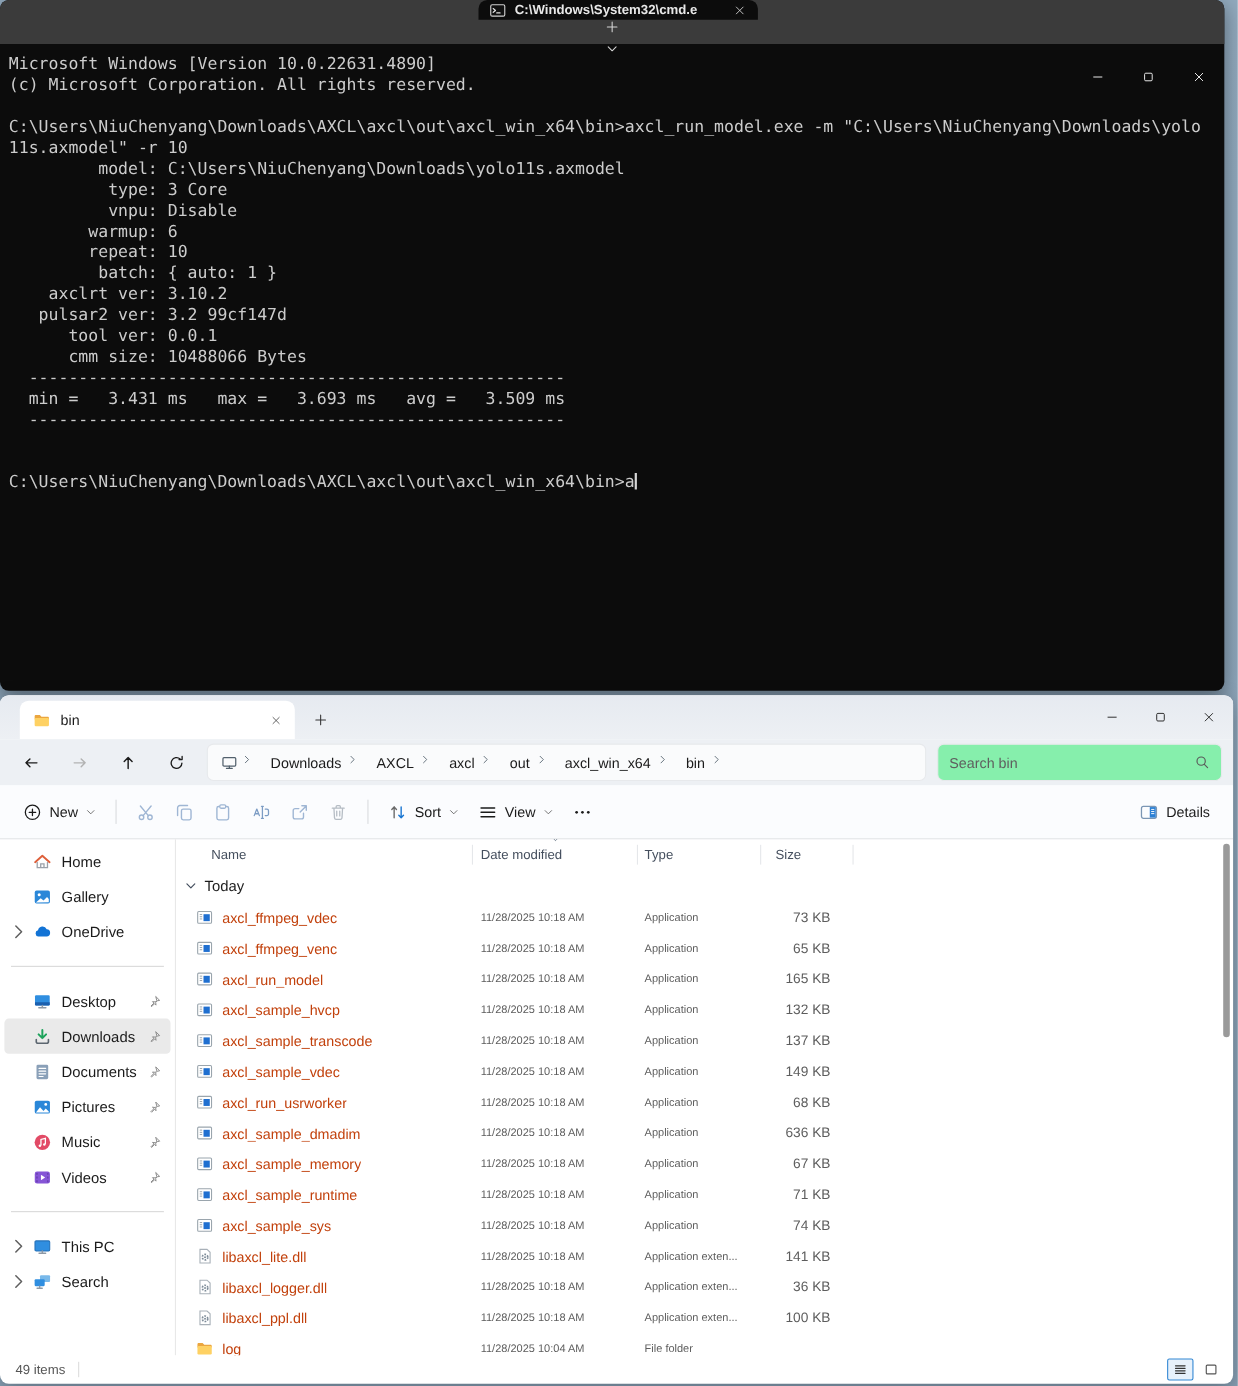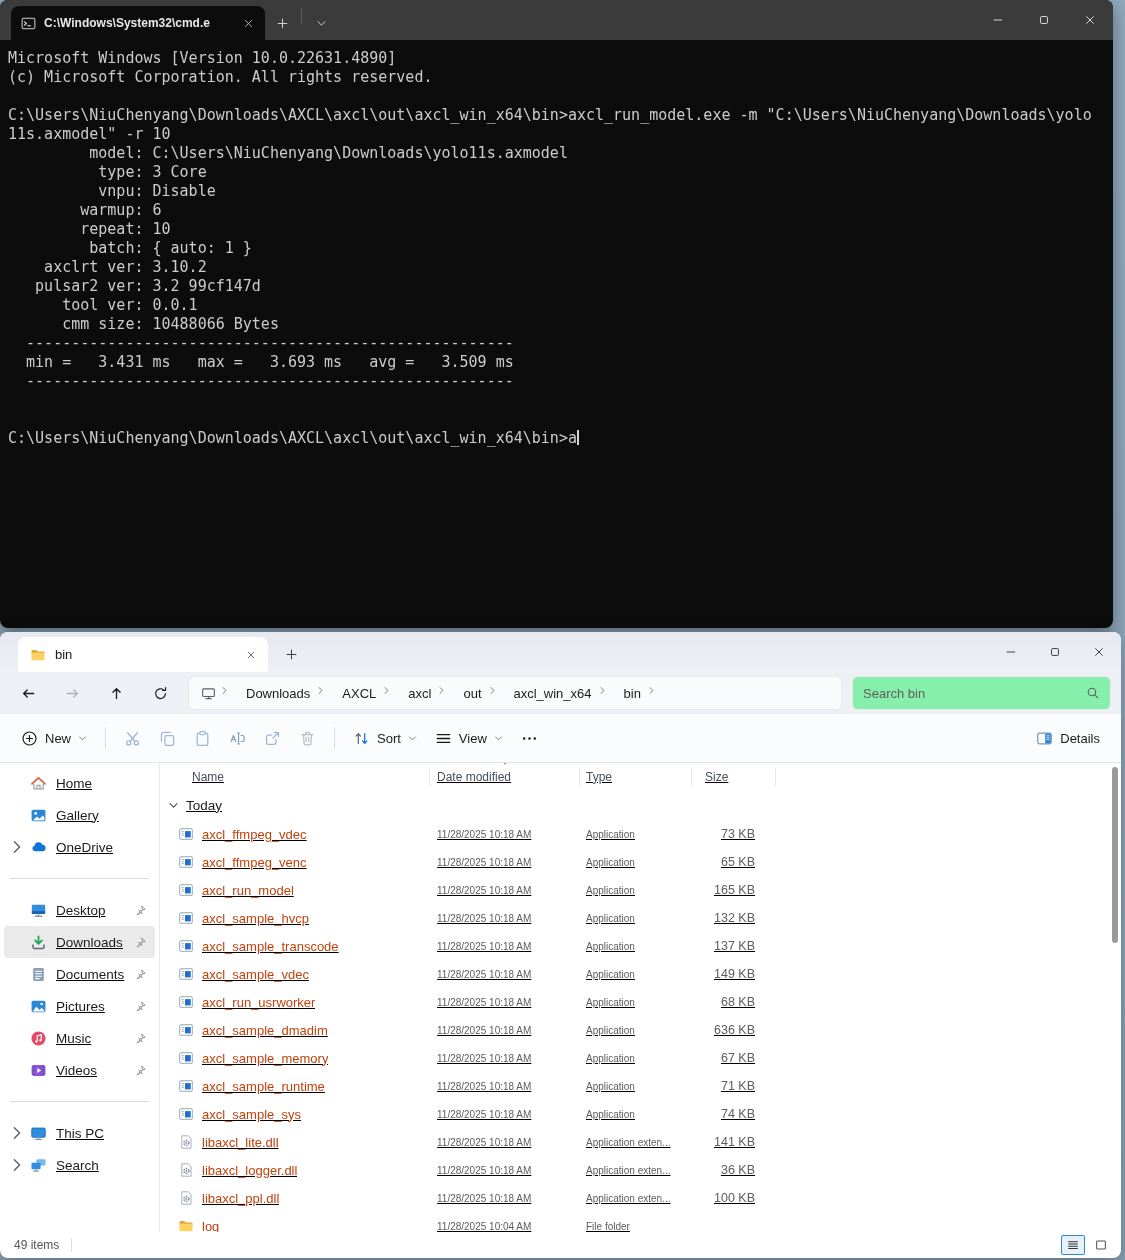--- a/index.html
+++ b/index.html
@@ -4,21 +4,21 @@
 <style>
   html,body{margin:0;padding:0;width:1125px;height:1260px;overflow:hidden;
     background:linear-gradient(180deg,#91a9bd 0%,#8aa3b8 100%);
     font-family:"Liberation Sans",sans-serif;-webkit-font-smoothing:antialiased;}
   .ic{display:inline-flex;align-items:center;justify-content:center;flex:0 0 auto;}
   .ic svg{width:100%;height:100%;display:block;}
 
   
   .terminal{position:absolute;left:0;top:0;width:1113px;height:628px;background:#0c0c0c;
     border-radius:8px;box-shadow:0 6px 18px rgba(0,0,0,.38);}
-  .term-titlebar{height:40px;background:#3b3b3b;border-radius:8px 8px 0 0;display:flex;align-items:flex-end;}
+  .term-titlebar{height:40px;background:#3b3b3b;border-radius:8px 8px 0 0;display:flex;align-items:center;flex-direction:column;}
   .term-tab{margin-left:11px;width:236px;height:34px;background:#0c0c0c;border-radius:8px 8px 0 0;
     display:flex;align-items:center;padding:0 8px 0 10px;gap:8px;}
   .term-tab .ic{width:15px;height:15px;}
   .term-tab-title{color:#e8e8e8;font-size:12px;font-weight:bold;white-space:nowrap;overflow:hidden;flex:1;}
   .term-tab-close{color:#cfcfcf;width:18px;height:18px;}
   .term-tab-close .ic,{width:11px;height:11px;}
   .glyph-btn{display:flex;align-items:center;justify-content:center;background:none;border:none;padding:0;cursor:default;}
   .term-newtab,.term-tabchev{width:34px;height:34px;color:#d6d6d6;}
   .term-newtab .ic{width:13px;height:13px;}
   .term-tabchev .ic{width:11px;height:11px;}
@@ -61,21 +61,21 @@
   .searchbar .ic{width:14px;height:14px;color:#5a5a5a;}
   .ex-toolbar{height:48px;background:#fbfcfe;border-bottom:1px solid #e3e5e8;display:flex;align-items:center;
     padding:0 12px;flex:0 0 auto;}
   .tb-btn{display:flex;align-items:center;gap:7px;height:34px;padding:0 9px;border:none;background:none;
     border-radius:4px;font-size:13px;color:#1b1b1b;font-family:inherit;}
   .tb-btn .bicon{width:17px;height:17px;}
   .tb-btn .bchev{width:9px;height:9px;color:#5f5f5f;}
   .tb-sep{width:1px;height:22px;background:#d9dbde;margin:0 9px;}
   .tb-right{margin-left:auto;}
 
-  .ex-content{flex:1;display:flex;min-height:0;text-decoration:underline;}
+  .ex-content{flex:1;display:flex;min-height:0;}
   .sidebar{width:160px;border-right:1px solid #e8e8e8;padding-top:4px;box-sizing:border-box;flex:0 0 auto;}
   .side-item{height:32px;margin:0 4px;border-radius:4px;display:flex;align-items:center;padding-right:8px;
     font-size:13.5px;color:#1b1b1b;position:relative;}
   .side-item.selected{background:#eaeaea;}
   .side-chev{width:26px;height:16px;color:#5f5f5f;}
   .side-icon{width:17px;height:17px;margin-right:9px;}
   .side-pin{margin-left:auto;width:13px;height:13px;color:#8a8a8a;}
   .side-divider{height:1px;background:#d9d9d9;margin:15px 10px;}
 
   .filearea{flex:1;position:relative;min-width:0;overflow:hidden;}

